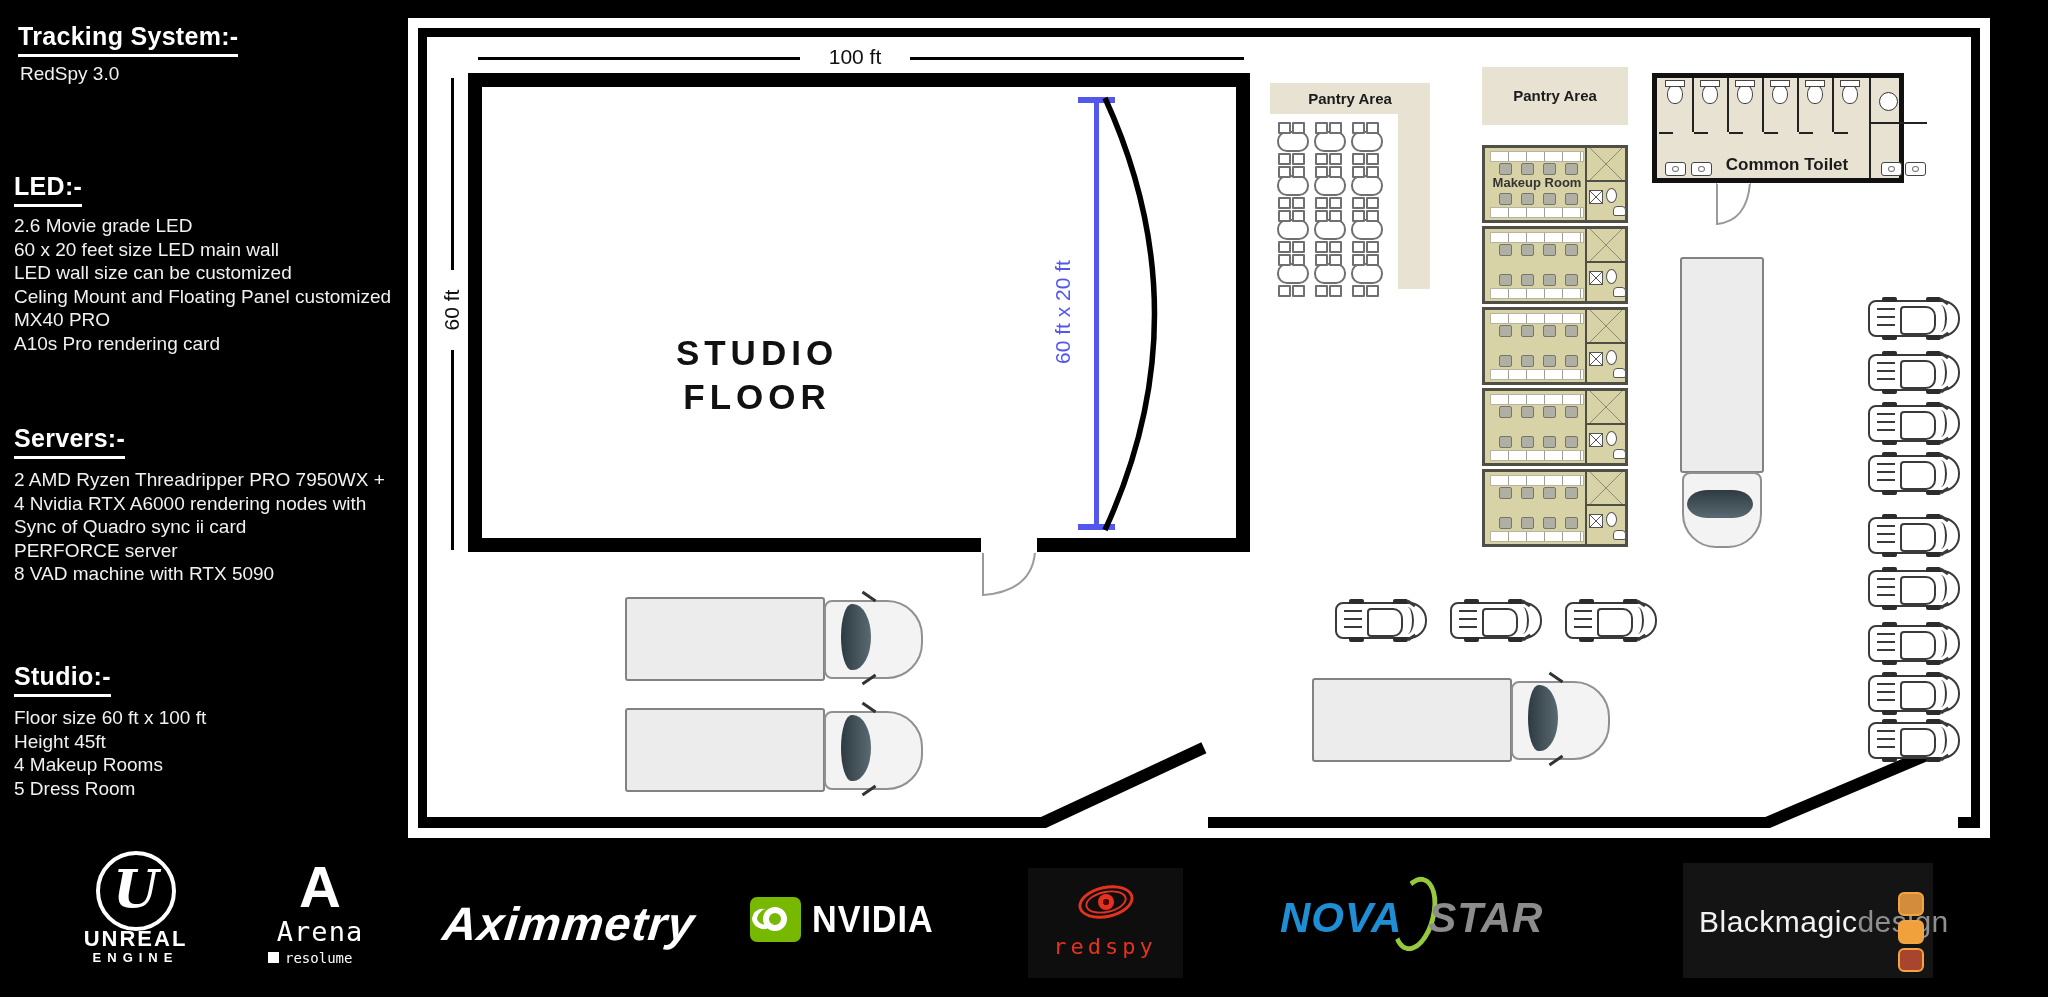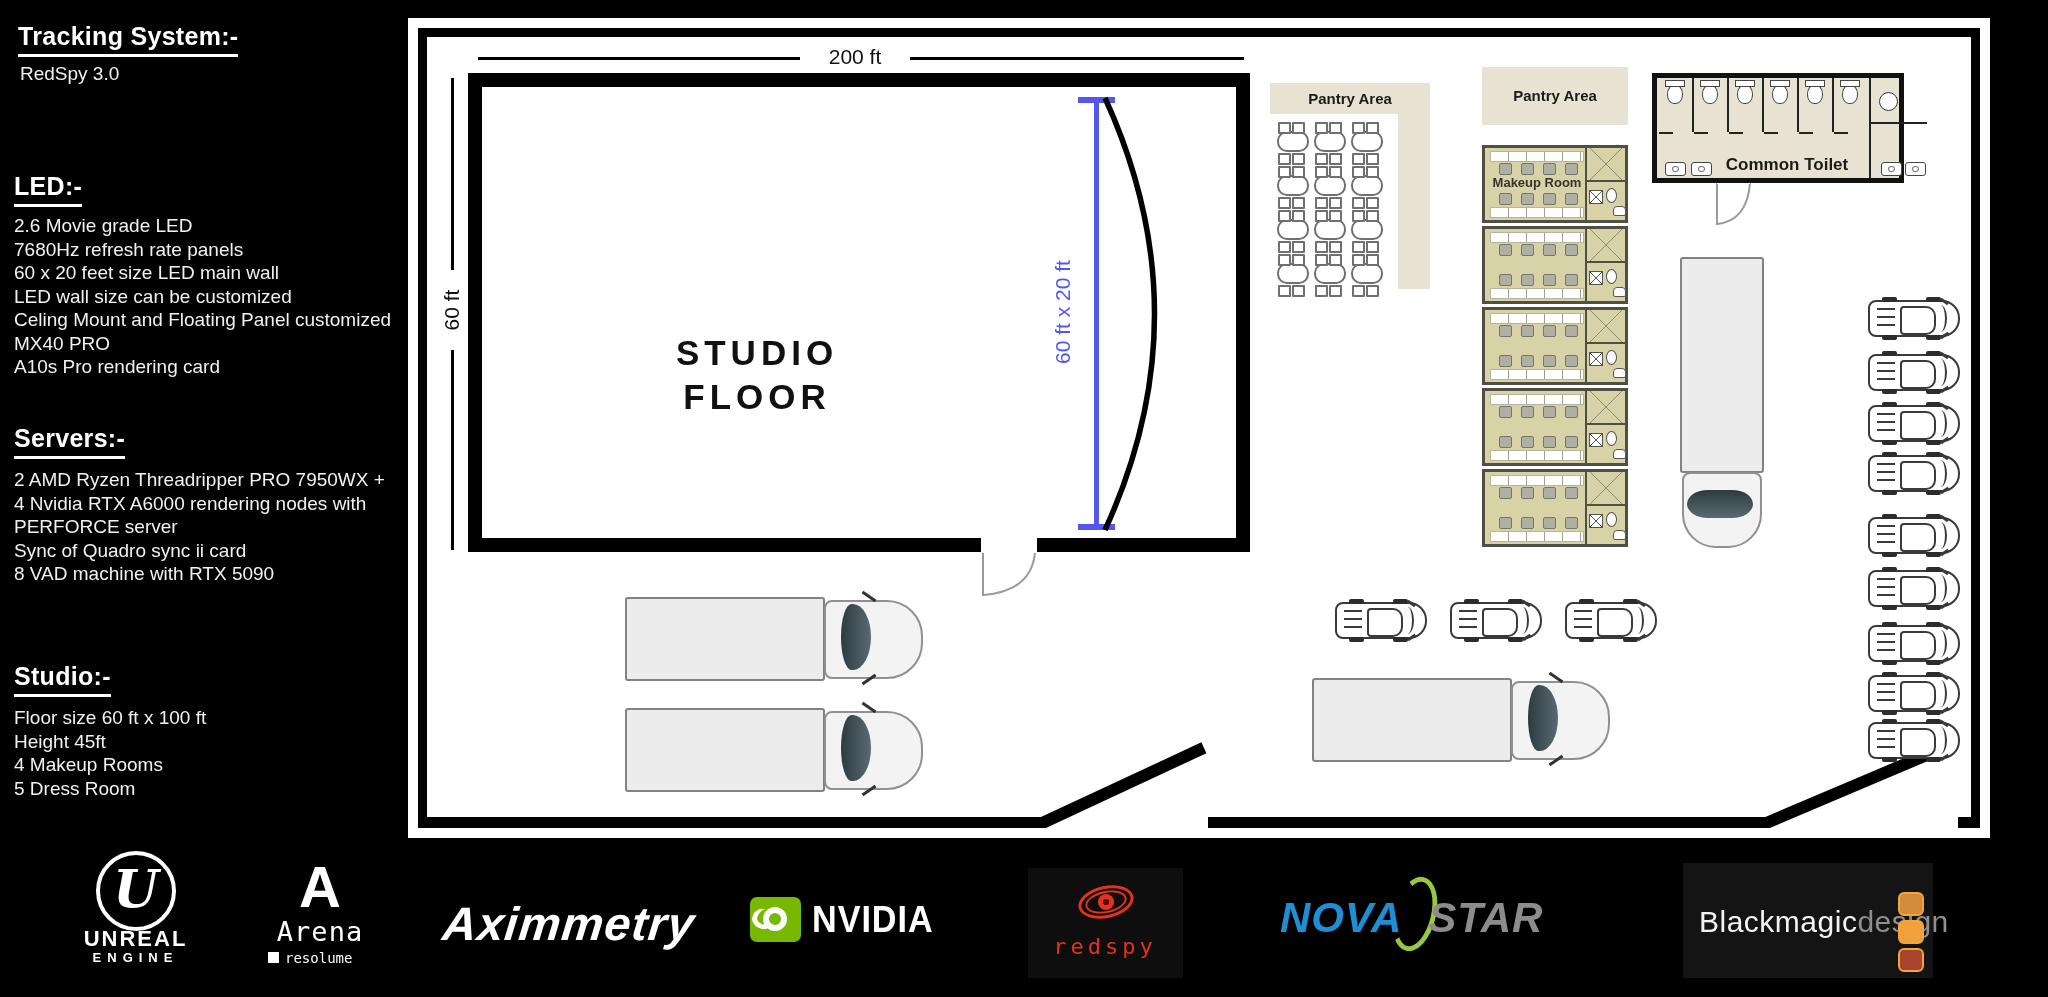--- a/index.html
+++ b/index.html
@@ -147,34 +147,33 @@
 <div class="canvas">
 
   <div class="side-title" style="left:18px;top:22px;">Tracking System:-</div>
   <div class="side-lines" style="left:20px;top:62px;" id="tracking-lines">
       <div>RedSpy 3.0</div>
     </div>
 
   <div class="side-title" style="left:14px;top:172px;">LED:-</div>
   <div class="side-lines" style="left:14px;top:214px;" id="led-lines">
       <div>2.6 Movie grade LED</div>
-      <div>7680Hz refresh rate panels</div>
       <div>60 x 20 feet size LED main wall</div>
       <div>LED wall size can be customized</div>
       <div>Celing Mount and Floating Panel customized</div>
       <div>MX40 PRO</div>
       <div>A10s Pro rendering card</div>
     </div>
 
   <div class="side-title" style="left:14px;top:424px;">Servers:-</div>
   <div class="side-lines" style="left:14px;top:468px;" id="servers-lines">
       <div>2 AMD Ryzen Threadripper PRO 7950WX +</div>
       <div>4 Nvidia RTX A6000 rendering nodes with</div>
+      <div>Sync of Quadro sync ii card</div>
       <div>PERFORCE server</div>
-      <div>Sync of Quadro sync ii card</div>
       <div>8 VAD machine with RTX 5090</div>
     </div>
 
   <div class="side-title" style="left:14px;top:662px;">Studio:-</div>
   <div class="side-lines" style="left:14px;top:706px;" id="studio-lines">
       <div>Floor size 60 ft x 100 ft</div>
       <div>Height 45ft</div>
       <div>4 Makeup Rooms</div>
       <div>5 Dress Room</div>
     </div>
@@ -189,21 +188,21 @@
     <div class="bwall" style="left:1550px;width:22px;"></div>
 
     <div id="studio">
       <div id="studio-label">
         <div>STUDIO</div>
         <div>FLOOR</div>
       </div>
     </div>
 
     <div class="ruler-line" style="left:70px;top:39px;width:766px;height:2.5px;"></div>
-    <div class="ruler-label" style="left:392px;top:27px;width:110px;">200 ft</div>
+    <div class="ruler-label" style="left:392px;top:27px;width:110px;">100 ft</div>
 
     <div class="ruler-line" style="left:43px;top:60px;width:2.5px;height:472px;"></div>
     <div class="ruler-label" style="left:4px;top:280px;width:80px;transform:rotate(-90deg);">60 ft</div>
 
     <div id="led-dim"></div>
     <div id="led-dim-label">60 ft x 20 ft</div>
 
     <svg id="plan-svg" viewBox="0 0 1582 820">
       <path d="M 697 80 Q 796 296 697 512" fill="none" stroke="#000" stroke-width="5.5"></path>
       <path d="M 575 534 L 575 577 Q 624 573 627 534" fill="none" stroke="#9a9a9a" stroke-width="2"></path>

